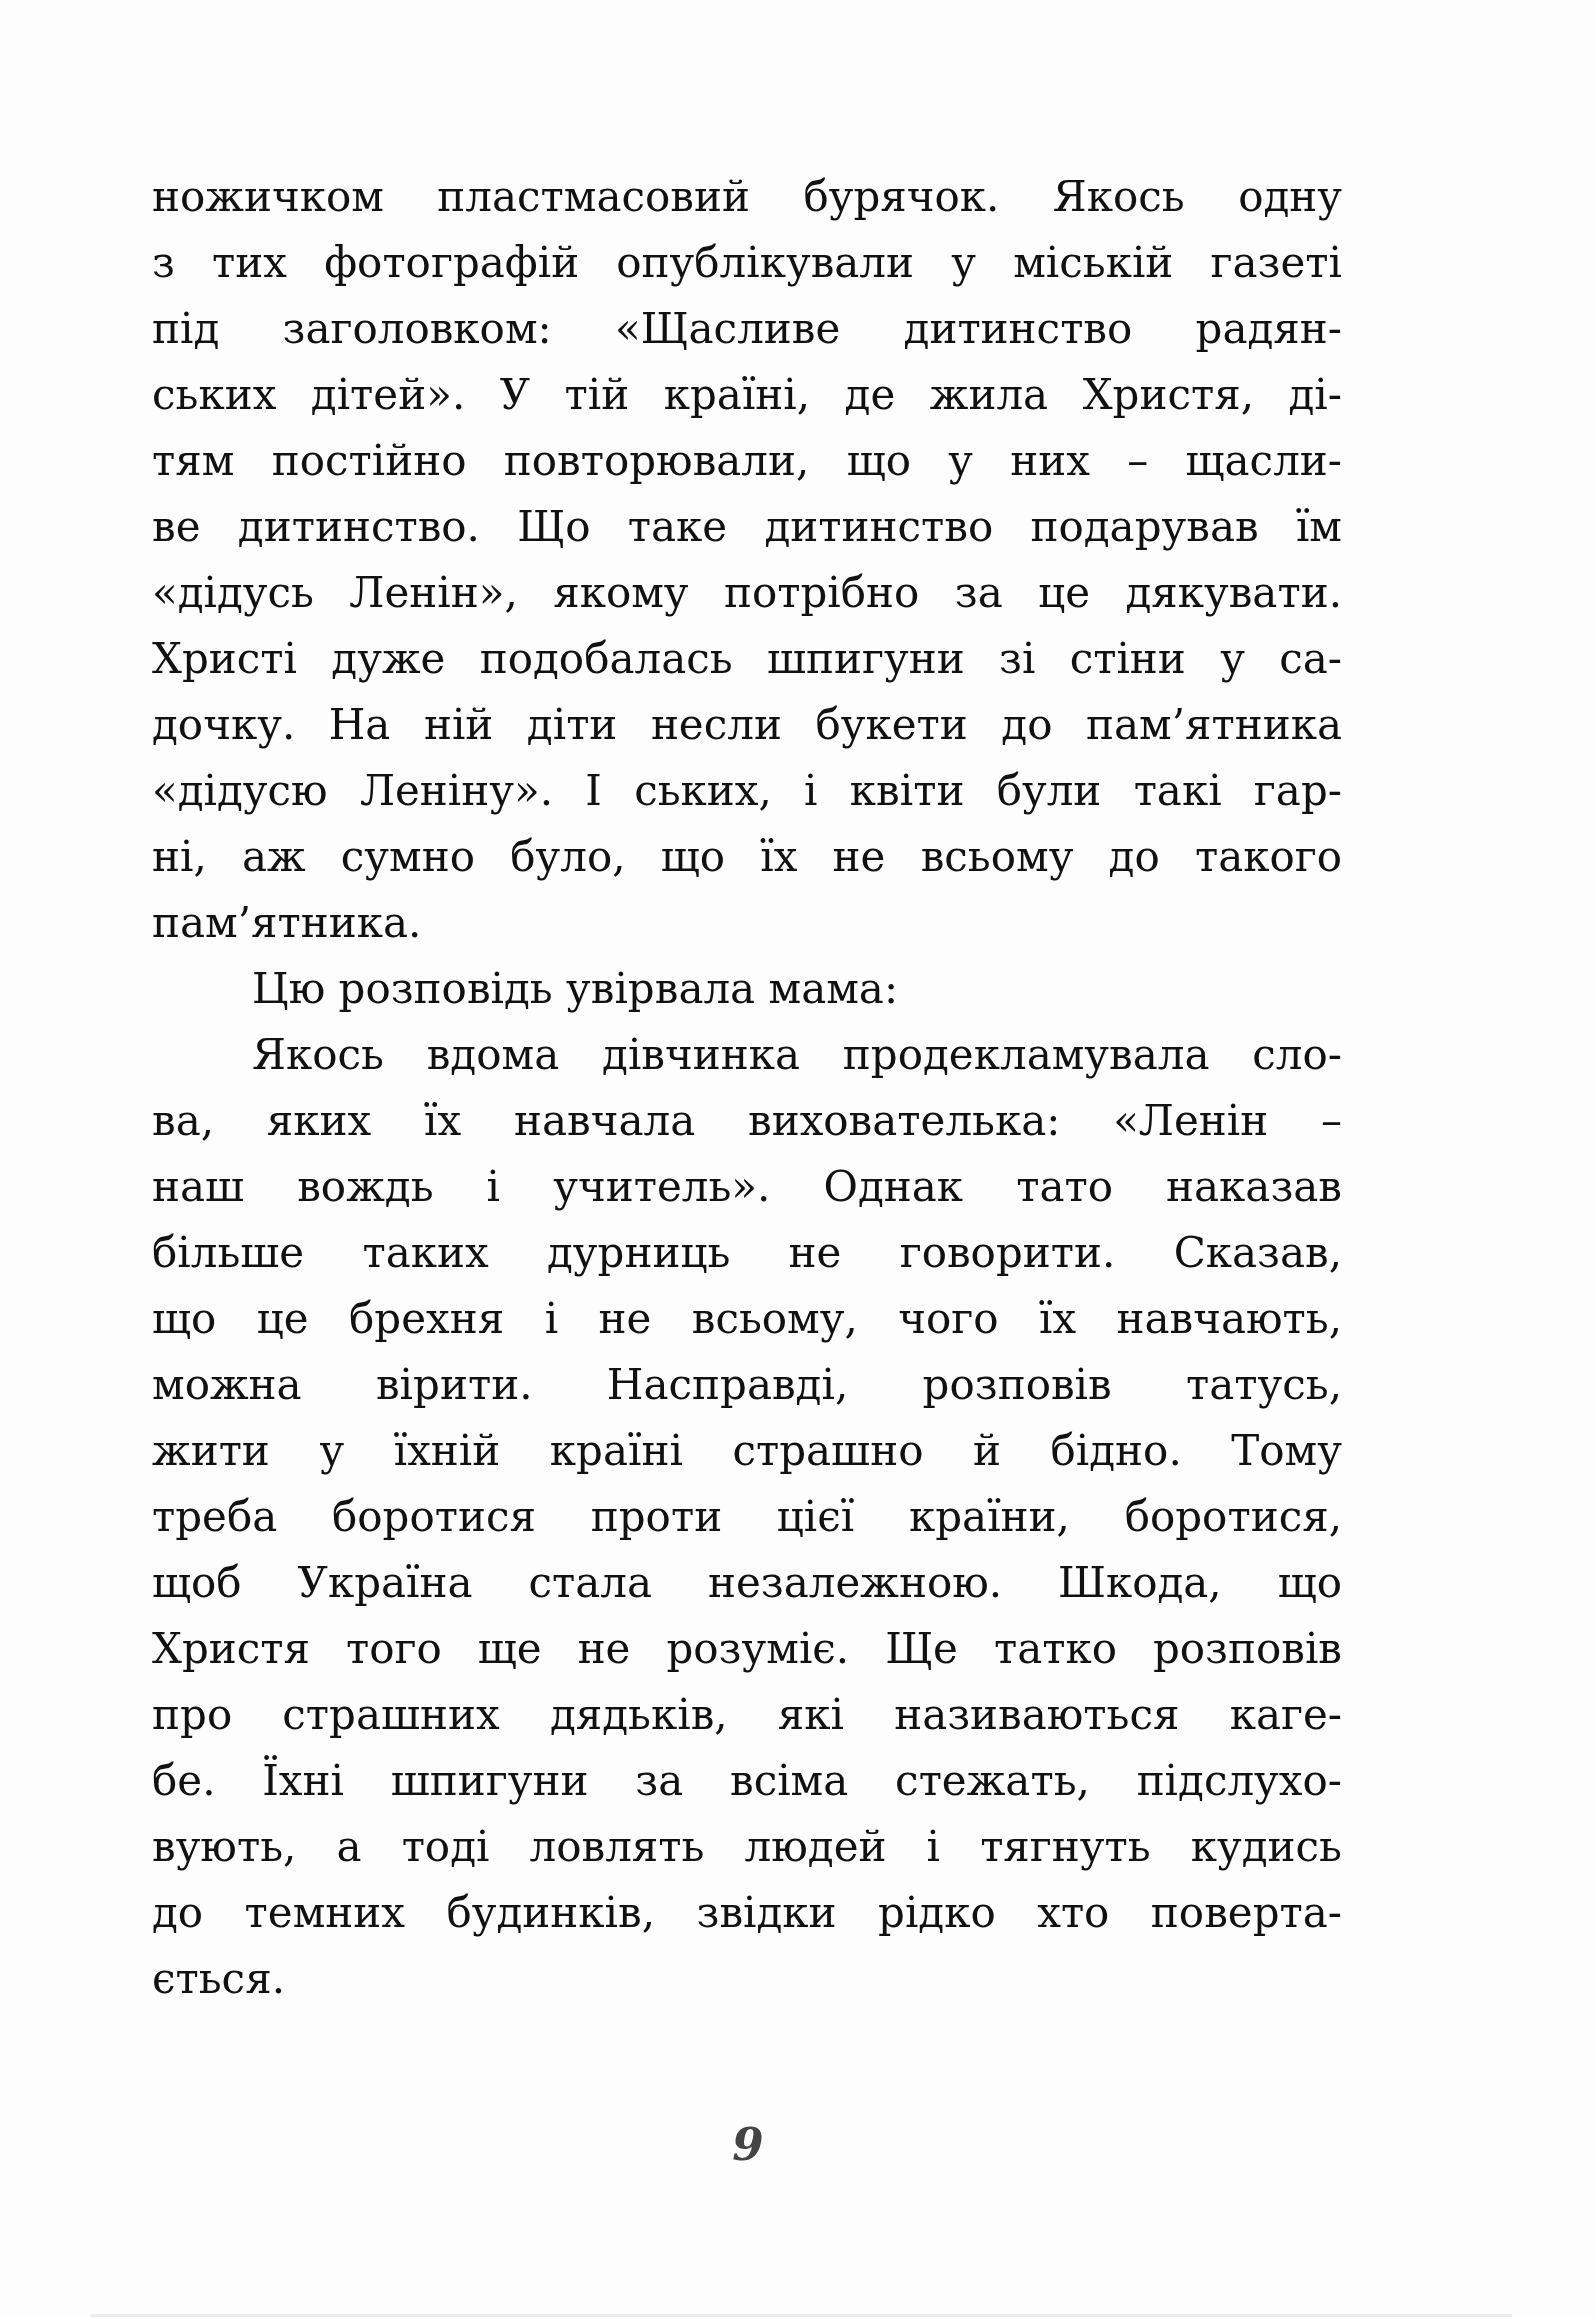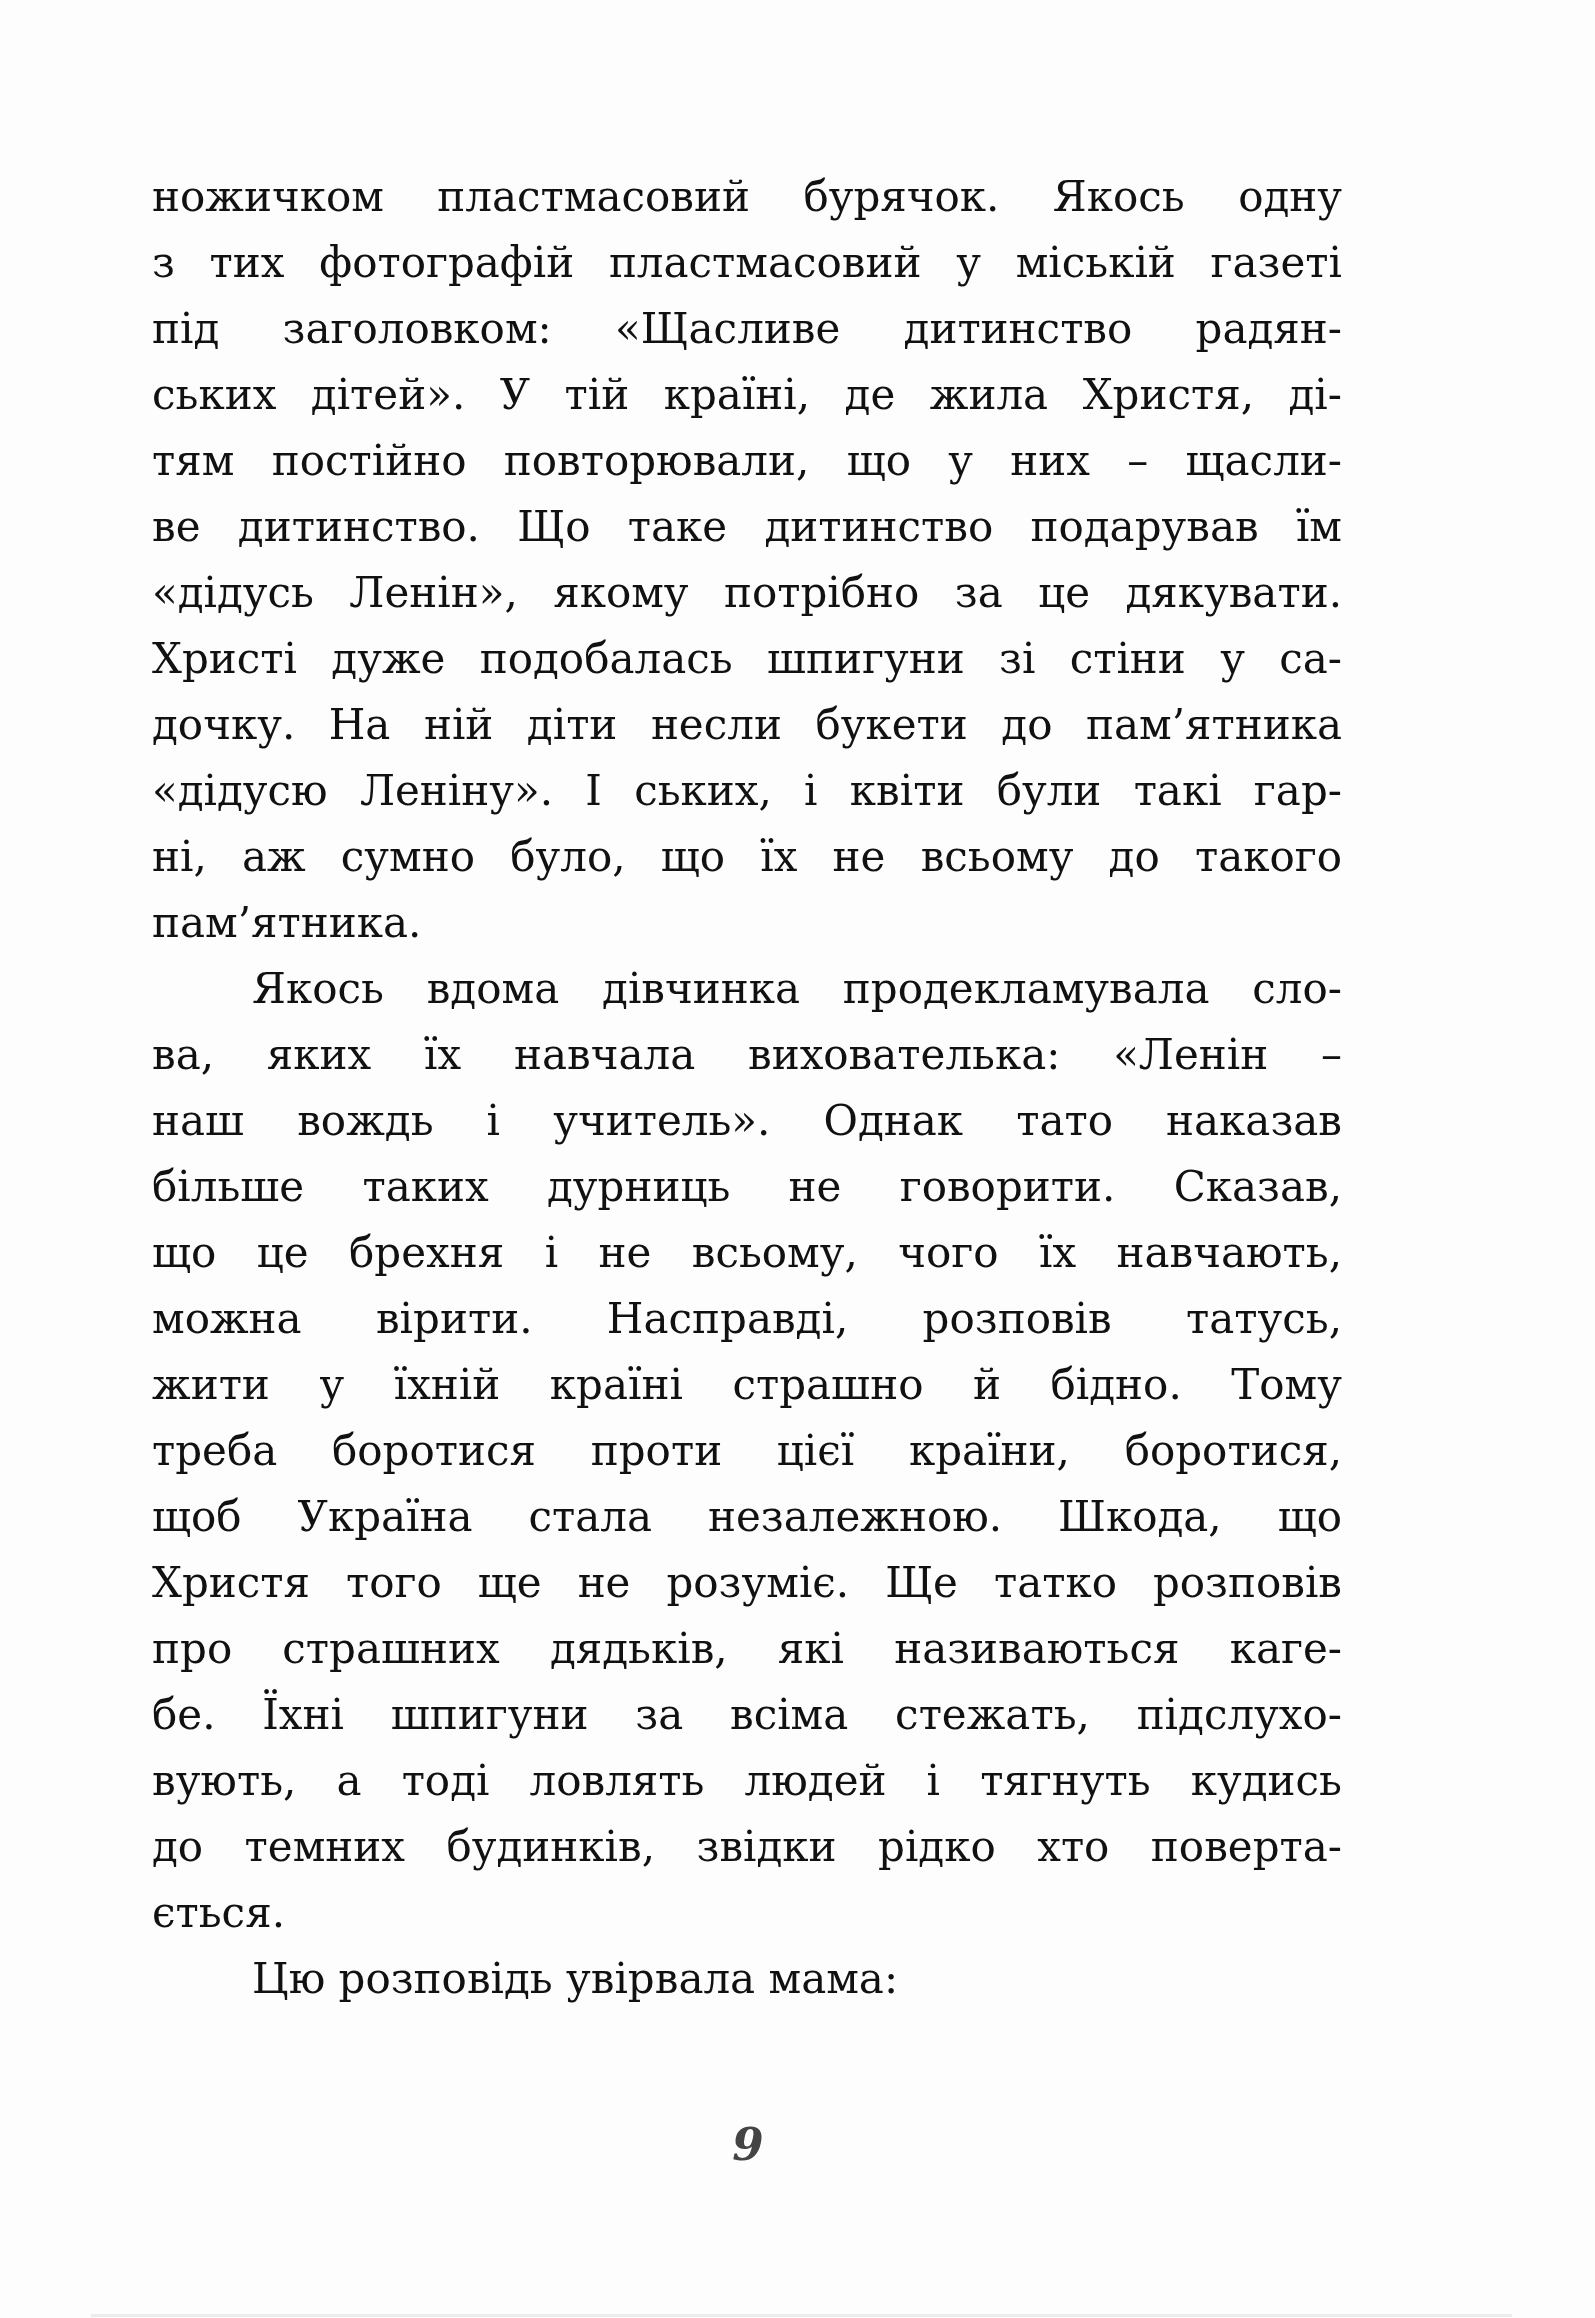--- a/index.html
+++ b/index.html
@@ -71,53 +71,53 @@
   }
 </style>
 </head>
 <body>
 
 <div class="page">
   <div class="text-column">
 
     <div class="paragraph">
       <span class="line">ножичком пластмасовий бурячок. Якось одну</span>
-      <span class="line">з тих фотографій пластмасовий у міській газеті</span>
+      <span class="line">з тих фотографій опублікували у міській газеті</span>
       <span class="line">під заголовком: «Щасливе дитинство радян-</span>
       <span class="line">ських дітей». У тій країні, де жила Христя, ді-</span>
       <span class="line">тям постійно повторювали, що у них – щасли-</span>
       <span class="line">ве дитинство. Що таке дитинство подарував їм</span>
       <span class="line">«дідусь Ленін», якому потрібно за це дякувати.</span>
       <span class="line">Христі дуже подобалась шпигуни зі стіни у са-</span>
       <span class="line">дочку. На ній діти несли букети до пам’ятника</span>
       <span class="line">«дідусю Леніну». І ських, і квіти були такі гар-</span>
       <span class="line">ні, аж сумно було, що їх не всьому до такого</span>
       <span class="line last">пам’ятника.</span>
+    </div>
+
+    <div class="paragraph">
+      <span class="line indent last">Цю розповідь увірвала мама:</span>
     </div>
 
     <div class="paragraph">
       <span class="line indent">Якось вдома дівчинка продекламувала сло-</span>
       <span class="line">ва, яких їх навчала вихователька: «Ленін –</span>
       <span class="line">наш вождь і учитель». Однак тато наказав</span>
       <span class="line">більше таких дурниць не говорити. Сказав,</span>
       <span class="line">що це брехня і не всьому, чого їх навчають,</span>
       <span class="line">можна вірити. Насправді, розповів татусь,</span>
       <span class="line">жити у їхній країні страшно й бідно. Тому</span>
       <span class="line">треба боротися проти цієї країни, боротися,</span>
       <span class="line">щоб Україна стала незалежною. Шкода, що</span>
       <span class="line">Христя того ще не розуміє. Ще татко розповів</span>
       <span class="line">про страшних дядьків, які називаються каге-</span>
       <span class="line">бе. Їхні шпигуни за всіма стежать, підслухо-</span>
       <span class="line">вують, а тоді ловлять людей і тягнуть кудись</span>
       <span class="line">до темних будинків, звідки рідко хто поверта-</span>
       <span class="line last">ється.</span>
     </div>
 
-    <div class="paragraph">
-      <span class="line indent last">Цю розповідь увірвала мама:</span>
-    </div>
-
   </div>
 
   <div class="page-number">9</div>
   <div class="bottom-rule"></div>
 </div>
 
 
 </body></html>

